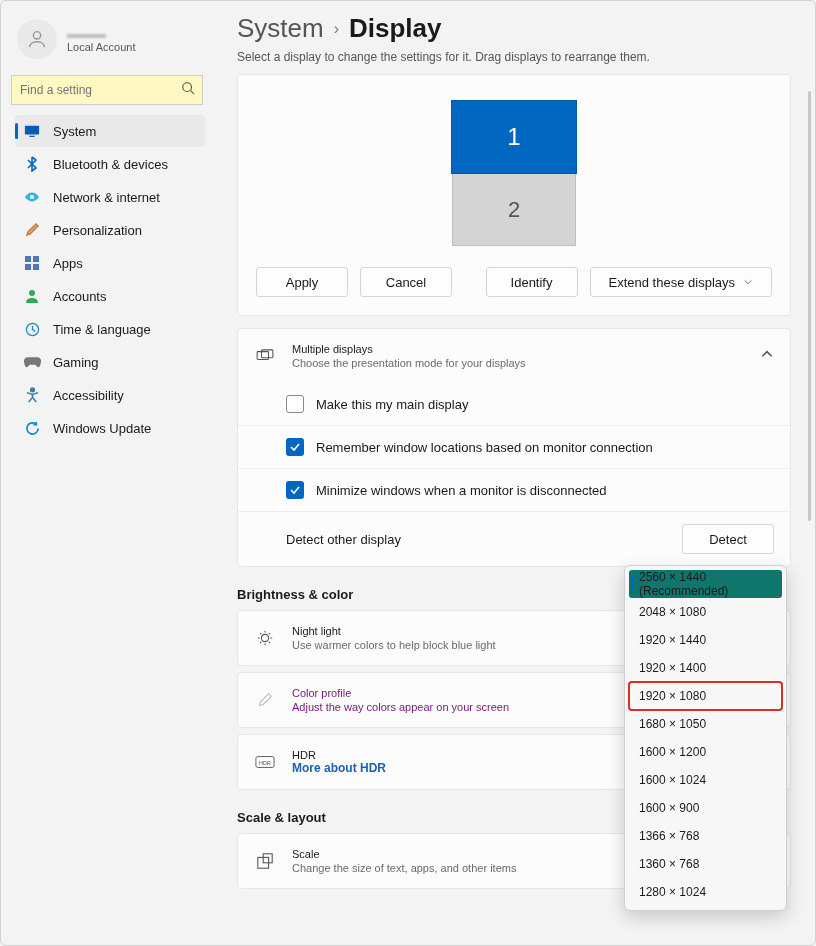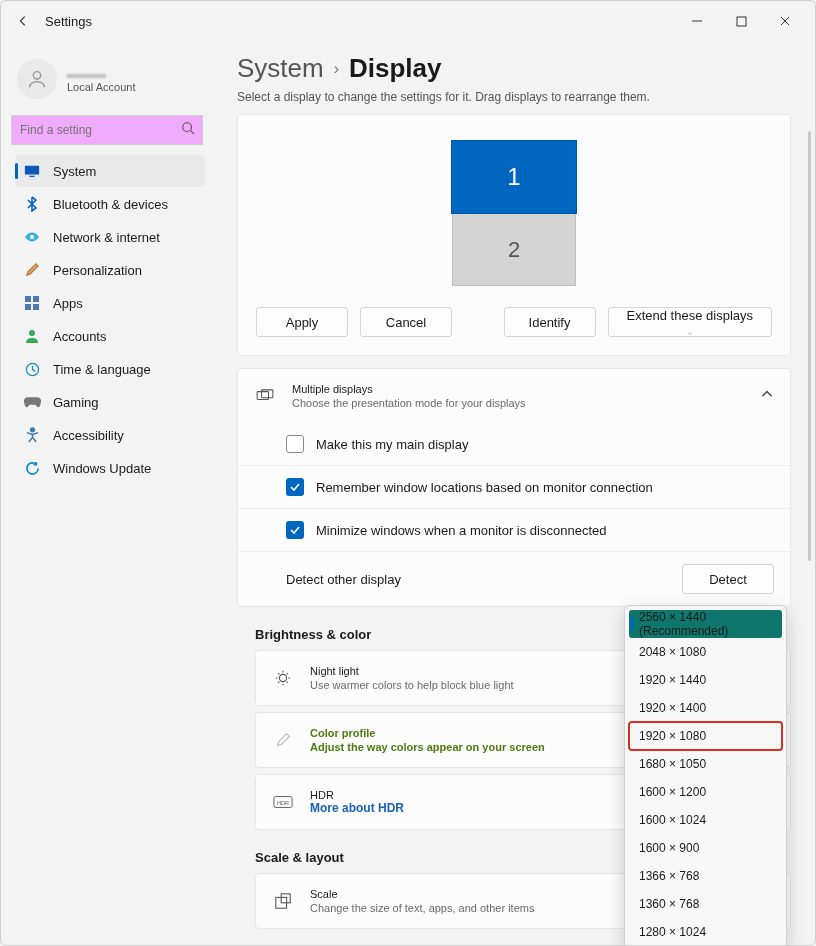--- a/index.html
+++ b/index.html
@@ -10,93 +10,69 @@
   .titlebar .title { margin-left:8px; }
   .titlebar .spacer { flex:1; }
   .titlebar .ctrl { width:44px; height:28px; display:flex; align-items:center; justify-content:center; }
   .body { display:flex; flex:1; overflow:hidden; }
   .sidebar { width:212px; padding:8px 4px 8px 10px; display:flex; flex-direction:column; }
   .account { display:flex; align-items:center; gap:10px; margin:10px 0 14px 6px; }
   .avatar { width:40px; height:40px; border-radius:50%; background:#e9e9e9; display:flex; align-items:center; justify-content:center; color:#888; }
   .account .name { font-size:13px; font-weight:600; color:#bdbdbd; filter:blur(1px); }
   .account .sub { font-size:11px; color:#555; }
   .search { position:relative; margin:2px 6px 10px 0; }
-  .search input { width:100%; height:30px; padding:0 30px 0 8px; border:1px solid #cfcfcf; background:#f0abfc; font-size:12px; color:#666; }
+  .search input { width:100%; height:30px; padding:0 30px 0 8px; border:1px solid #cfcfcf; background:#fef9c3; font-size:12px; color:#666; }
   .search .sicon { position:absolute; right:8px; top:6px; color:#555; }
   .nav { display:flex; flex-direction:column; gap:1px; }
   .nav-item { display:flex; align-items:center; gap:12px; height:32px; margin:0 4px; padding:0 8px; border-radius:4px; font-size:13px; cursor:default; position:relative;}
   .nav-item.active { background:#e9e9e9; }
   .nav-item.active::before { content:""; position:absolute; left:0; top:8px; bottom:8px; width:3px; background:#0067c0; border-radius:3px; }
   .nav-icon { width:18px; height:18px; display:flex; align-items:center; justify-content:center; font-size:14px;}
   .main { flex:1; overflow-y:auto; padding:12px 24px 20px 24px; position:relative; }
   .crumb { font-size:26px; display:flex; align-items:center; gap:10px; margin-bottom:6px; }
   .crumb .sys { color:#555; font-weight:400; }
   .crumb .chev { color:#777; font-size:16px; }
   .crumb .page { font-weight:600; }
   .subtitle { font-size:12px; color:#555; margin-bottom:10px; }
   .card { background:#fcfcfc; border:1px solid #e6e6e6; border-radius:4px; }
   .displays { padding:18px; }
   .disp-area { height:160px; display:flex; flex-direction:column; align-items:center; justify-content:center; }
   .mon1 { width:126px; height:74px; background:#0067c0; color:#fff; display:flex; align-items:center; justify-content:center; font-size:24px; border:1px solid #0057a5; }
   .mon2 { width:124px; height:72px; background:#d4d4d4; color:#555; display:flex; align-items:center; justify-content:center; font-size:22px; margin-top:0; border:1px solid #bfbfbf; border-top:none;}
   .btnrow { display:flex; gap:12px; margin-top:14px; }
   .btnrow .flex { flex:1; }
   .btn { height:30px; padding:0 18px; background:#fdfdfd; border:1px solid #d5d5d5; border-radius:3px; font-size:13px; display:flex; align-items:center; justify-content:center; min-width:92px; }
-  .btn.long { min-width:136px; display:flex; gap:8px; align-items:center;flex-direction:column;}
-  .section { margin-top:20px;margin-left:18px; }
+  .btn.long { min-width:136px; display:flex; gap:8px; align-items:center;}
+  .section { margin-top:20px; }
   .sec-title { font-size:13px; font-weight:600; margin-bottom:8px; }
   .row { display:flex; align-items:center; padding:14px 16px; gap:16px; }
   .row .ic { width:22px; display:flex; justify-content:center; color:#555; }
   .row .txt .t { font-size:11px; }
   .row .txt .s { font-size:11px; color:#6a6a6a; margin-top:2px;}
-  .row.disabled .t, .row.disabled .s, .row.disabled .ic { color:#4d7c0f;font-weight:bold; }
+  .row.disabled .t, .row.disabled .s, .row.disabled .ic { color:#701a75; }
   .row .spacer { flex:1; }
   .link { color:#1a61b5; font-size:12px; font-weight:600;}
   .checkrow { display:flex; align-items:center; gap:12px; padding:12px 16px 12px 48px; font-size:13px; }
   .checkrow + .checkrow { border-top:1px solid #eee; }
   .cb { width:18px; height:18px; border-radius:3px; display:flex; align-items:center; justify-content:center; }
   .cb.unchecked { border:1.5px solid #888; background:#fff; }
   .cb.checked { background:#0067c0; color:#fff; }
   .detect-row { display:flex; align-items:center; justify-content:space-between; padding:12px 16px 12px 48px; border-top:1px solid #eee; font-size:13px; }
   .chev-icon { color:#6a6a6a; }
   .dropdown { position:absolute; right:28px; top:564px; width:163px; background:#f7f7f7; border:1px solid #d0d0d0; border-radius:6px; padding:4px; box-shadow:0 6px 18px rgba(0,0,0,0.18); z-index:50; }
   .dd-item { height:28px; display:flex; align-items:center; padding:0 10px; font-size:12px; border-radius:3px; position:relative;}
   .dd-item.selected { background:#0f766e; }
   .dd-item.selected::before { content:""; position:absolute; left:2px; top:7px; bottom:7px; width:3px; background:#0067c0; border-radius:3px; }
   .dd-item.highlight { outline:2px solid #d93025; outline-offset:-1px; border-radius:3px; }
   .scrollind { position:absolute; right:4px; top:90px; width:3px; height:430px; background:#c8c8c8; border-radius:3px; }
 </style>
 </head>
 <body>
 
 <div class="window">
-  <div class="titlebar">
-    <div class="back">
-      <svg width="14" height="14" viewBox="0 0 16 16">
-          <path d="M10 3 L5 8 L10 13" stroke="#333" stroke-width="1.3" fill="none"></path>
-        </svg>
-    </div>
-    <div class="title">Settings</div>
-    <div class="spacer"></div>
-    <div class="ctrl">
-        <svg width="12" height="12">
-          <line x1="1" y1="6" x2="11" y2="6" stroke="#333"></line>
-        </svg>
-      </div>
-    <div class="ctrl">
-        <svg width="11" height="11">
-          <rect x="1" y="1" width="9" height="9" stroke="#333" fill="none"></rect>
-        </svg>
-      </div>
-    <div class="ctrl">
-        <svg width="12" height="12">
-          <path d="M2 2 L10 10 M10 2 L2 10" stroke="#333"></path>
-        </svg>
-      </div>
-  </div>
 
   <div class="body">
     <div class="sidebar">
       <div class="account">
         <div class="avatar">
           <svg width="22" height="22" viewBox="0 0 24 24" fill="none" stroke="#999" stroke-width="1.5">
               <circle cx="12" cy="8" r="4"></circle>
               <path d="M4 21c0-4 4-6 8-6s8 2 8 6"></path>
             </svg>
         </div>

